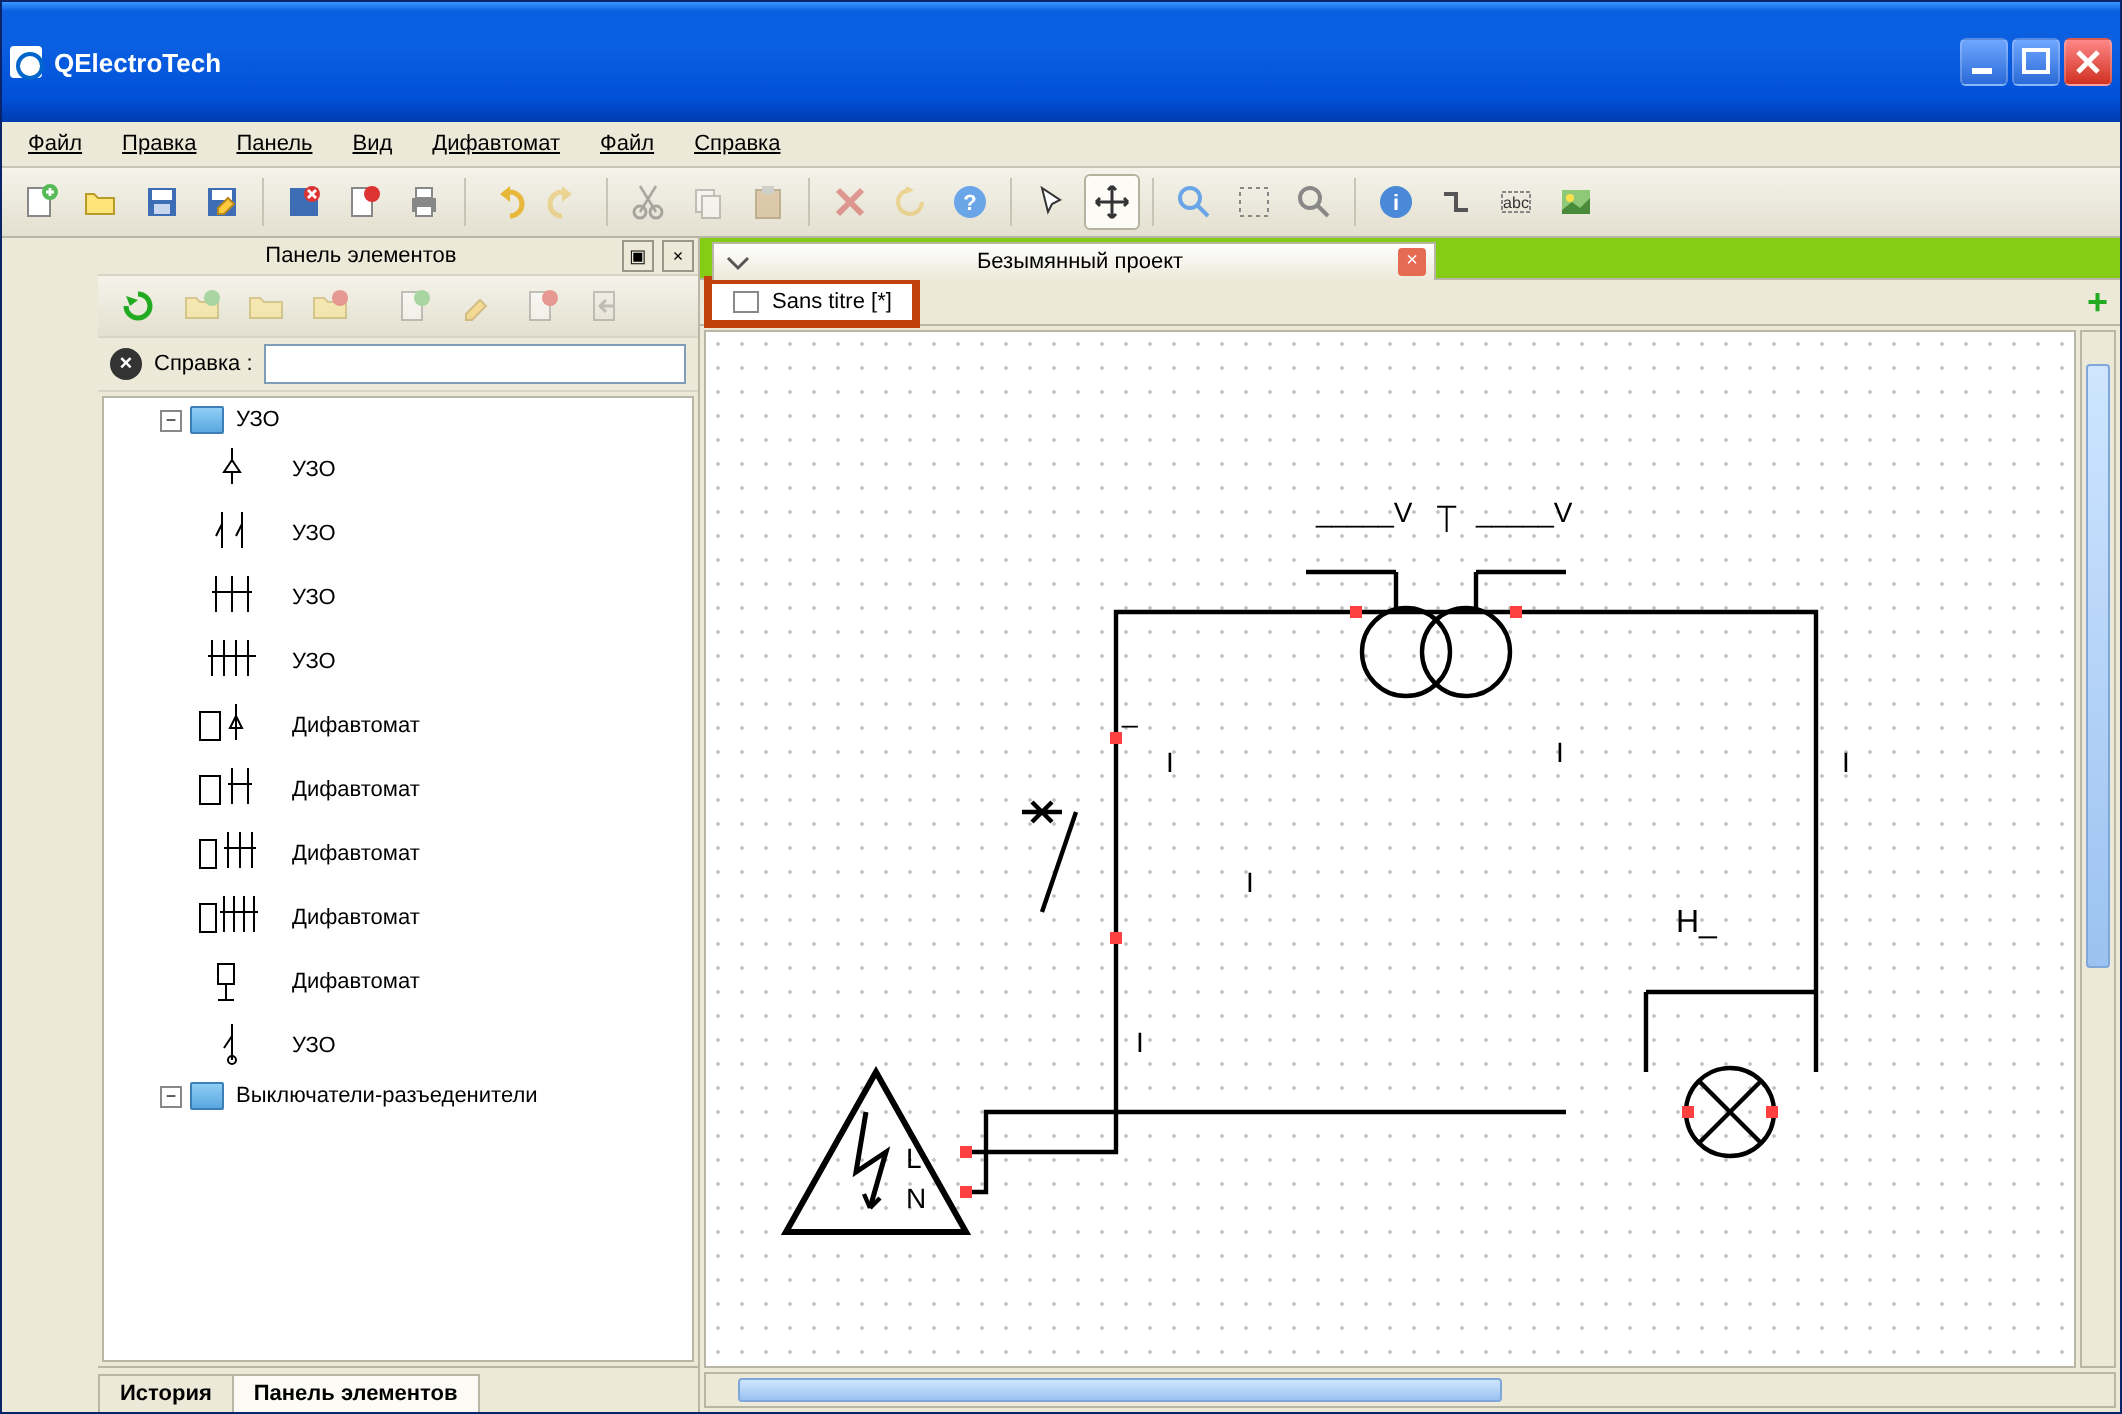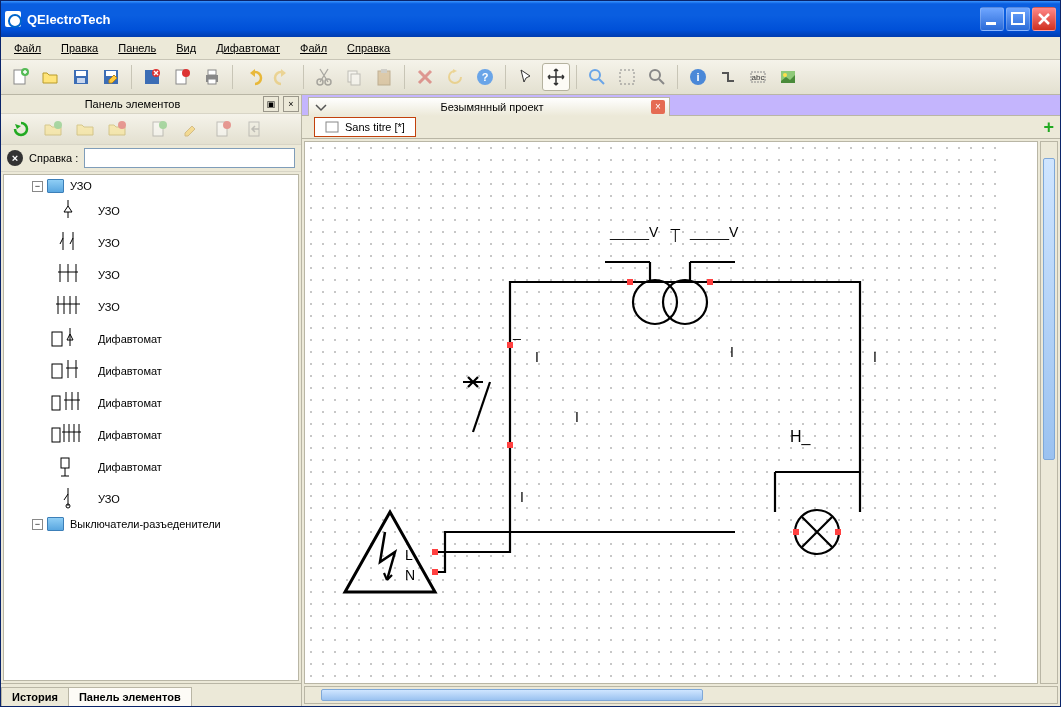--- a/index.html
+++ b/index.html
@@ -1,55 +1,55 @@
 <!DOCTYPE html>
 <html><head>
 <meta charset="utf-8">
 <style>
   html,body{margin:0;padding:0;font-family:Tahoma,Arial,sans-serif;font-size:11px;background:#ece9d8;}
   .window{width:1061px;height:707px;border:1px solid #0a246a;background:#ece9d8;display:flex;flex-direction:column;box-sizing:border-box;position:relative;}
-  .titlebar{height:28px;background:linear-gradient(to bottom,#3a95ff 0%,#0a5ee0 8%,#0a5ee0 40%,#0050d8 80%,#003cb0 100%);display:flex;align-items:center;color:#fff;font-weight:bold;font-size:13px;padding:4px 4px;}
+  .titlebar{height:28px;background:linear-gradient(to bottom,#3a95ff 0%,#0a5ee0 8%,#0a5ee0 40%,#0050d8 80%,#003cb0 100%);display:flex;align-items:center;color:#fff;font-weight:bold;font-size:13px;padding:16px 4px;}
   .titlebar .icon{width:16px;height:16px;margin-right:6px;display:inline-block;background:#fff;border-radius:2px;position:relative;}
   .titlebar .icon:before{content:"";position:absolute;left:3px;top:3px;width:10px;height:10px;border:2px solid #06c;border-radius:50%;}
   .winbtns{margin-left:auto;display:flex;gap:2px;}
   .winbtn{width:22px;height:22px;border-radius:3px;border:1px solid #fff3;display:flex;align-items:center;justify-content:center;color:#fff;font-weight:bold;font-size:13px;}
   .winbtn.min,.winbtn.max{background:linear-gradient(#6fa6ff,#2b6bd8);} 
   .winbtn.close{background:linear-gradient(#f88,#d03020);} 
   .menubar{height:22px;background:#ece9d8;border-bottom:1px solid #c8c5b6;display:flex;align-items:center;padding:0 4px;gap:2px;text-decoration:underline;}
   .menubar span{padding:2px 8px;border:1px solid transparent;}
   .toolbar{height:34px;background:linear-gradient(#f5f3ea,#e3e0d0);border-bottom:1px solid #b9b6a5;display:flex;align-items:center;padding:0 6px;gap:2px;}
   .tbtn{width:26px;height:26px;border:1px solid transparent;border-radius:3px;display:flex;align-items:center;justify-content:center;}
   .tsep{width:1px;height:24px;background:#c8c5b6;margin:0 4px;}
   .content{flex:1;display:flex;min-height:0;}
-  .leftpane{width:300px;display:flex;flex-direction:column;border-right:1px solid #b9b6a5;background:#ece9d8;min-height:0;}
+  .leftpane{width:300px;display:flex;flex-direction:column;border-right:1px solid #b9b6a5;background:#ece9d8;min-height:0;padding-left:48px;}
   .panel-title{height:18px;display:flex;align-items:center;justify-content:space-between;padding:0 2px;font-size:11px;}
   .panel-title .txt{flex:1;text-align:center;}
   .smallbtn{width:14px;height:14px;border:1px solid #9a978a;background:#ece9d8;display:inline-flex;align-items:center;justify-content:center;font-size:9px;line-height:1;margin-left:1px;}
   .panel-toolbar{height:30px;display:flex;align-items:center;gap:4px;padding:0 6px;border-top:1px solid #d8d5c6;border-bottom:1px solid #d8d5c6;background:linear-gradient(#f5f3ea,#e3e0d0);}
   .filterrow{height:26px;display:flex;align-items:center;padding:0 6px;gap:6px;border-bottom:1px solid #d8d5c6;}
   .filterrow input{flex:1;height:18px;border:1px solid #7f9db9;padding:0 4px;font-size:11px;}
   .xcirc{width:16px;height:16px;border-radius:50%;background:#333;color:#fff;display:inline-flex;align-items:center;justify-content:center;font-weight:bold;font-size:11px;}
   .tree{flex:1;overflow-y:auto;background:#fff;border:1px solid #b9b6a5;margin:2px;padding:2px 0;}
   .tree .lbl{padding-left:6px;}
   .tree .cat{display:flex;align-items:center;padding-left:28px;height:18px;}
   .tree .item{display:flex;align-items:center;padding-left:44px;height:32px;}
   .item .sym{width:40px;height:28px;display:inline-flex;align-items:center;justify-content:center;}
   .item .il{padding-left:10px;}
   .folder{width:15px;height:12px;background:linear-gradient(#8fcef5,#5aa7e0);border:1px solid #3c7fb8;border-radius:1px;display:inline-block;}
   .expander{width:9px;height:9px;border:1px solid #888;display:inline-flex;align-items:center;justify-content:center;font-size:9px;line-height:1;margin-right:4px;background:#fff;}
   .bottomtabs{height:22px;display:flex;align-items:flex-end;border-top:1px solid #b9b6a5;background:#ece9d8;font-weight:bold;}
   .btab{padding:3px 10px;border:1px solid #b9b6a5;border-bottom:none;background:#ece9d8;margin-right:-1px;font-size:11px;}
   .btab.active{background:#fdfbf6;}
   .rightpane{flex:1;display:flex;flex-direction:column;min-height:0;}
-  .projtabbar{height:20px;display:flex;align-items:center;background:#c4b5fd;}
+  .projtabbar{height:20px;display:flex;align-items:center;background:#84cc16;}
   .projtab{flex:0 0 auto;width:360px;height:18px;margin-left:6px;margin-top:2px;border:1px solid #b9b6a5;border-bottom:none;background:linear-gradient(#fff,#ece9d8);display:flex;align-items:center;position:relative;}
   .projtab .pt-title{flex:1;text-align:center;}
   .projclose{width:14px;height:14px;background:#e56b53;color:#fff;border-radius:2px;font-size:10px;display:inline-flex;align-items:center;justify-content:center;margin-right:4px;}
   .sheettabbar{height:22px;display:flex;align-items:center;border-top:1px solid #b9b6a5;border-bottom:1px solid #b9b6a5;background:#ece9d8;}
-  .sheettab{height:18px;border:1px solid #c2410c;background:#fff;display:flex;align-items:center;padding:0 10px;margin-left:12px;}
+  .sheettab{height:18px;border:4px solid #c2410c;background:#fff;display:flex;align-items:center;padding:0 10px;margin-left:2px;}
   .plusbtn{margin-left:auto;margin-right:6px;color:#2a2;font-size:18px;font-weight:bold;}
   .canvaswrap{flex:1;display:flex;min-height:0;}
   .canvas{flex:1;background:#fff;overflow:auto;position:relative;border:1px solid #b9b6a5;margin:2px;}
   .dotgrid{position:absolute;left:0;top:0;width:700px;height:560px;
     background-image:radial-gradient(circle,#c7c7c7 0.8px,transparent 0.8px);
     background-size:12px 12px;}
   .vscroll{width:16px;background:#ece9d8;border:1px solid #b9b6a5;margin:2px 2px 2px 0;position:relative;}
   .vscroll .thumb{position:absolute;left:2px;top:16px;width:10px;height:300px;background:linear-gradient(#cfe5ff,#9bc2f0);border:1px solid #7fa8d8;border-radius:2px;}
   .hscroll{height:16px;background:#ece9d8;border:1px solid #b9b6a5;margin:0 2px 2px 2px;position:relative;}
   .hscroll .thumb{position:absolute;top:2px;left:16px;height:10px;width:380px;background:linear-gradient(#cfe5ff,#9bc2f0);border:1px solid #7fa8d8;border-radius:2px;}

